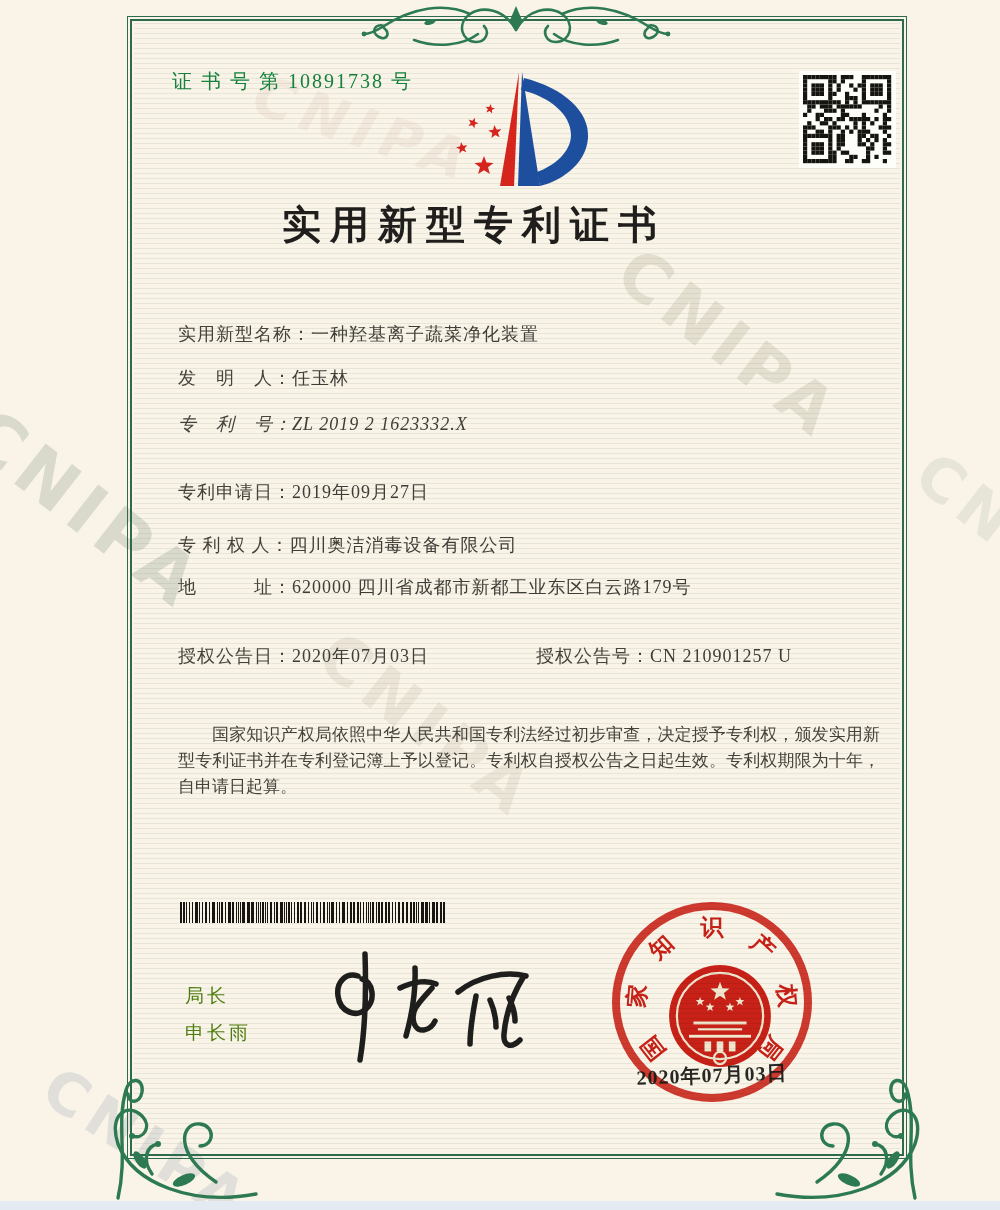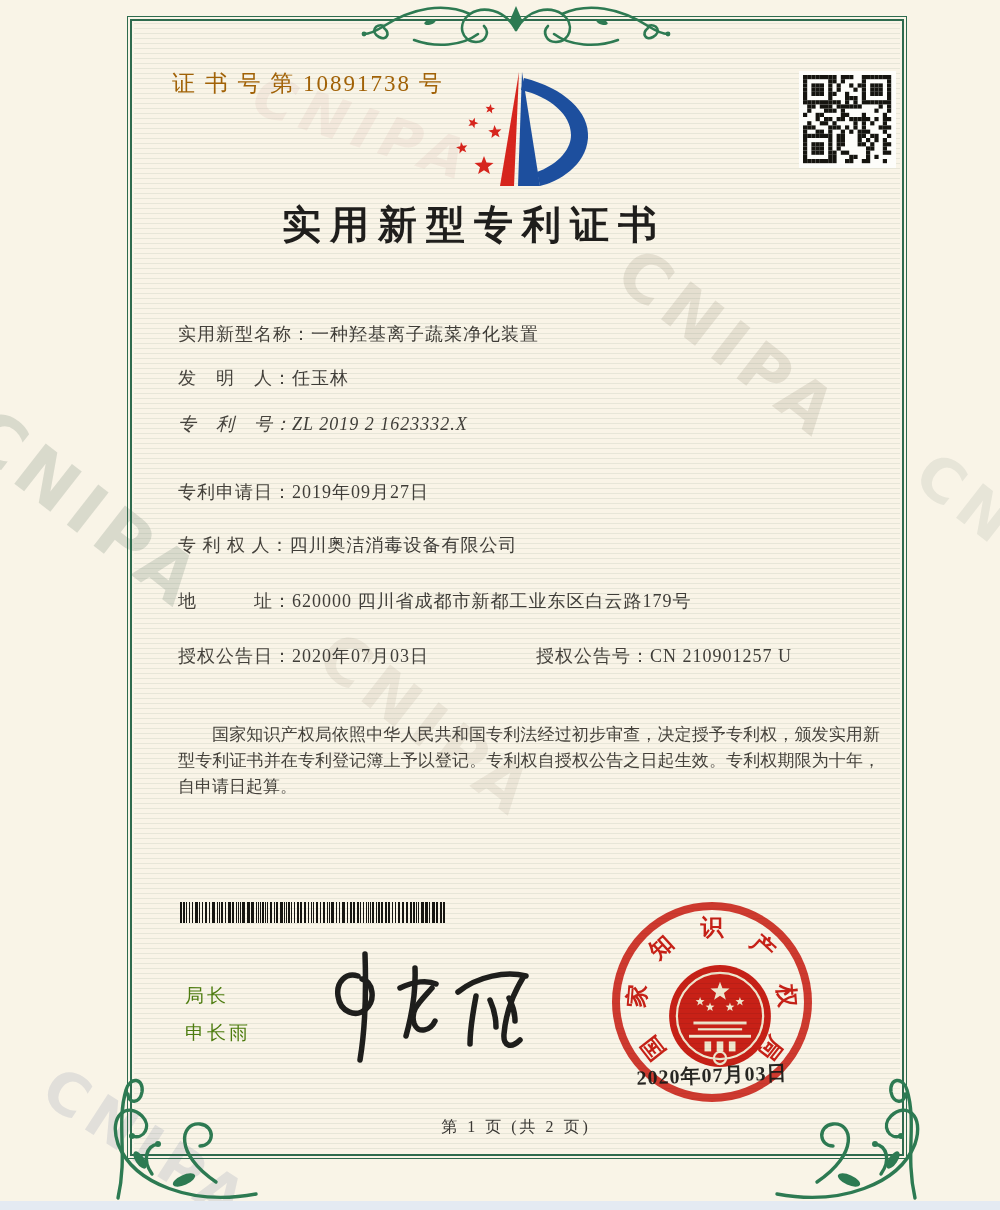--- a/index.html
+++ b/index.html
@@ -20,21 +20,21 @@
     border:1px solid #2e6b4e;z-index:2;}
   #frame-inner{position:absolute;inset:2px;border:2px solid #2e6b4e;}
   #frame-texture{position:absolute;inset:2px;
     background:repeating-linear-gradient(180deg,
       rgba(125,150,130,0.15) 0px, rgba(125,150,130,0.15) 1px,
       rgba(0,0,0,0) 1px, rgba(0,0,0,0) 5px);}
   
   .orn{position:absolute;z-index:3;}
   
   .content{position:absolute;z-index:4;}
-  #cert-no{left:172px;top:68px;font-size:23px;letter-spacing:2px;color:#a16207;}
+  #cert-no{left:172px;top:68px;font-size:20px;letter-spacing:2px;color:#15803d;}
   #title{left:127px;top:198px;width:694px;text-align:center;
     font-size:39px;font-weight:bold;letter-spacing:9px;color:#1f1e1c;}
   .field-row{left:178px;font-size:18px;color:#45423c;letter-spacing:1px;white-space:nowrap;}
   .field-label{color:#45423c;}
   .field-value{color:#3f3d38;}
   .para{left:178px;width:702px;font-size:17px;line-height:26px;
     text-align:justify;text-indent:2em;color:#44413b;margin-top:36px;}
   #director{left:185px;top:977px;font-size:19px;line-height:37px;
     font-family:"Liberation Sans","DejaVu Sans",sans-serif;color:#4d7c0f;letter-spacing:3px;}
   #page-footer{left:127px;top:1117px;width:778px;text-align:center;
@@ -384,21 +384,21 @@
   </div>
   <div class="content field-row" style="top:412px;font-style:italic;">
     <span class="field-label">专　利　号：</span><span class="field-value">ZL 2019 2 1623332.X</span>
   </div>
   <div class="content field-row" style="top:480px;">
     <span class="field-label">专利申请日：</span><span class="field-value">2019年09月27日</span>
   </div>
   <div class="content field-row" style="top:533px;">
     <span class="field-label">专 利 权 人：</span><span class="field-value">四川奥洁消毒设备有限公司</span>
   </div>
-  <div class="content field-row" style="top:589px;text-align:center;">
+  <div class="content field-row" style="top:575px;text-align:center;">
     <span class="field-label">地　　　址：</span><span class="field-value">620000 四川省成都市新都工业东区白云路179号</span>
   </div>
   <div class="content field-row" style="top:644px;">
     <span><span class="field-label">授权公告日：</span><span class="field-value">2020年07月03日</span></span>
     <span style="display:inline-block;width:96px;"></span>
     <span><span class="field-label">授权公告号：</span><span class="field-value">CN 210901257 U</span></span>
   </div>
 
   <div class="content para" style="top:686px;">国家知识产权局依照中华人民共和国专利法经过初步审查，决定授予专利权，颁发实用新型专利证书并在专利登记簿上予以登记。专利权自授权公告之日起生效。专利权期限为十年，自申请日起算。</div>
 
@@ -535,17 +535,16 @@
         <rect x="22" y="64" width="56" height="2.6"></rect>
         <rect x="36" y="70" width="6" height="9"></rect>
         <rect x="47" y="70" width="6" height="9"></rect>
         <rect x="58" y="70" width="6" height="9"></rect>
       </g>
       <circle cx="50" cy="85" r="5.5" fill="none" stroke="#f7f2e4" stroke-width="2"></circle>
     </svg>
     <div id="seal-date">2020年07月03日</div>
   </div>
 
-  <div class="content" id="page-footer">第 1 页 (共 2 页)</div>
   <div class="content" id="cont-note">其他事项参见续页</div>
 
   <div id="bottom-strip"></div>
 </div>
 
 </body></html>

